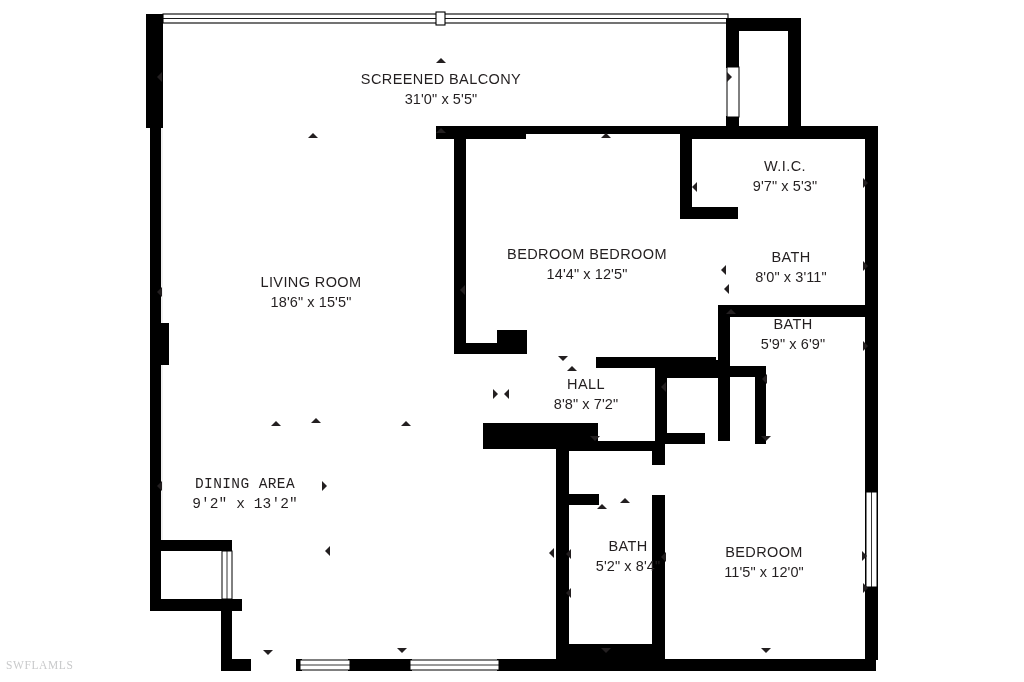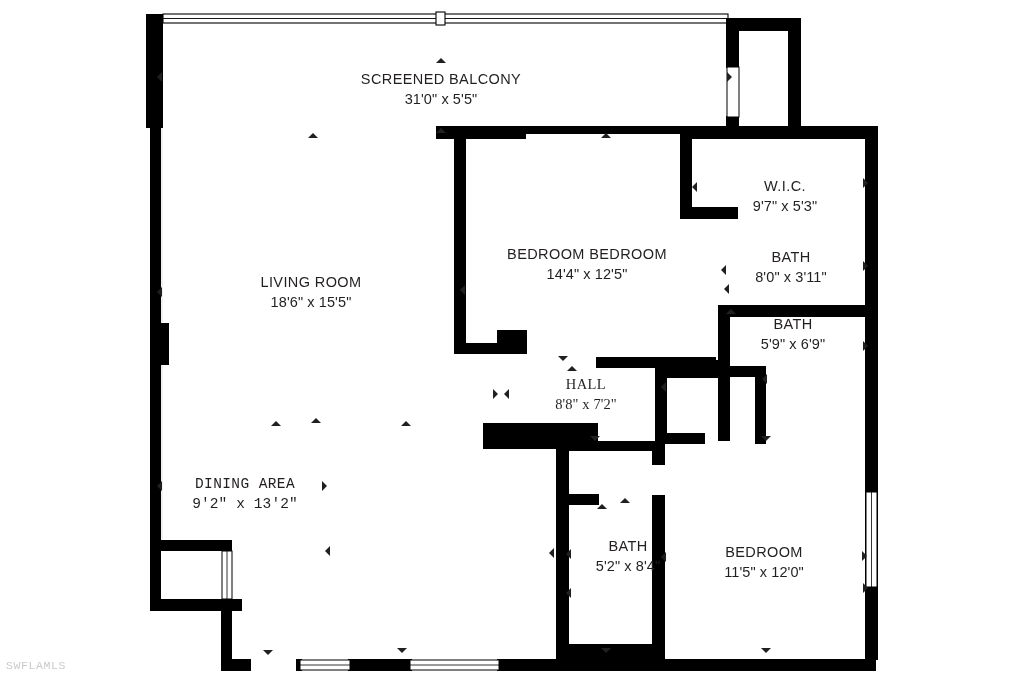--- a/index.html
+++ b/index.html
@@ -49,21 +49,21 @@
   .room-label.clipped {
     overflow: hidden;
   }
   #watermark {
     position: absolute;
     left: 6px;
     top: 659px;
     font-size: 11.5px;
     color: #c9cacb;
     letter-spacing: 0.6px;
-    font-family: Liberation Mono, monospace;
+    font-family: Liberation Serif, serif;
   }
 </style>
 </head>
 <body>
 
 <div id="plan-root">
 
   <svg id="floorplan-svg" viewBox="0 0 1024 682">
     <rect x="0" y="0" width="1024" height="682" fill="#ffffff"></rect>
 
@@ -212,21 +212,21 @@
       <polygon points="766,441 761,436 771,436"></polygon>
       <polygon points="863,583 868,588 863,593"></polygon>
     </g>
   </svg>
 
   <div class="room-label" style="left:441px; top:89px;">
     <span class="rl-name">SCREENED BALCONY</span>
     <span class="rl-dims">31'0" x 5'5"</span>
   </div>
 
-  <div class="room-label" style="left:785px; top:196px;">
+  <div class="room-label" style="left:785px; top:176px;">
     <span class="rl-name">W.I.C.</span>
     <span class="rl-dims">9'7" x 5'3"</span>
   </div>
 
   <div class="room-label" style="left:587px; top:264px;">
     <span class="rl-name">BEDROOM BEDROOM</span>
     <span class="rl-dims">14'4" x 12'5"</span>
   </div>
 
   <div class="room-label" style="left:791px; top:267px;">
@@ -237,21 +237,21 @@
   <div class="room-label" style="left:311px; top:292px;">
     <span class="rl-name">LIVING ROOM</span>
     <span class="rl-dims">18'6" x 15'5"</span>
   </div>
 
   <div class="room-label" style="left:793px; top:334px;">
     <span class="rl-name">BATH</span>
     <span class="rl-dims">5'9" x 6'9"</span>
   </div>
 
-  <div class="room-label" style="left:586px; top:394px;font-family:Liberation Serif, serif;">
+  <div class="room-label" style="left:586px; top:394px;">
     <span class="rl-name">HALL</span>
     <span class="rl-dims">8'8" x 7'2"</span>
   </div>
 
   <div class="room-label" style="left:245px; top:494px;font-family:Liberation Mono, monospace;">
     <span class="rl-name">DINING AREA</span>
     <span class="rl-dims">9'2" x 13'2"</span>
   </div>
 
 

